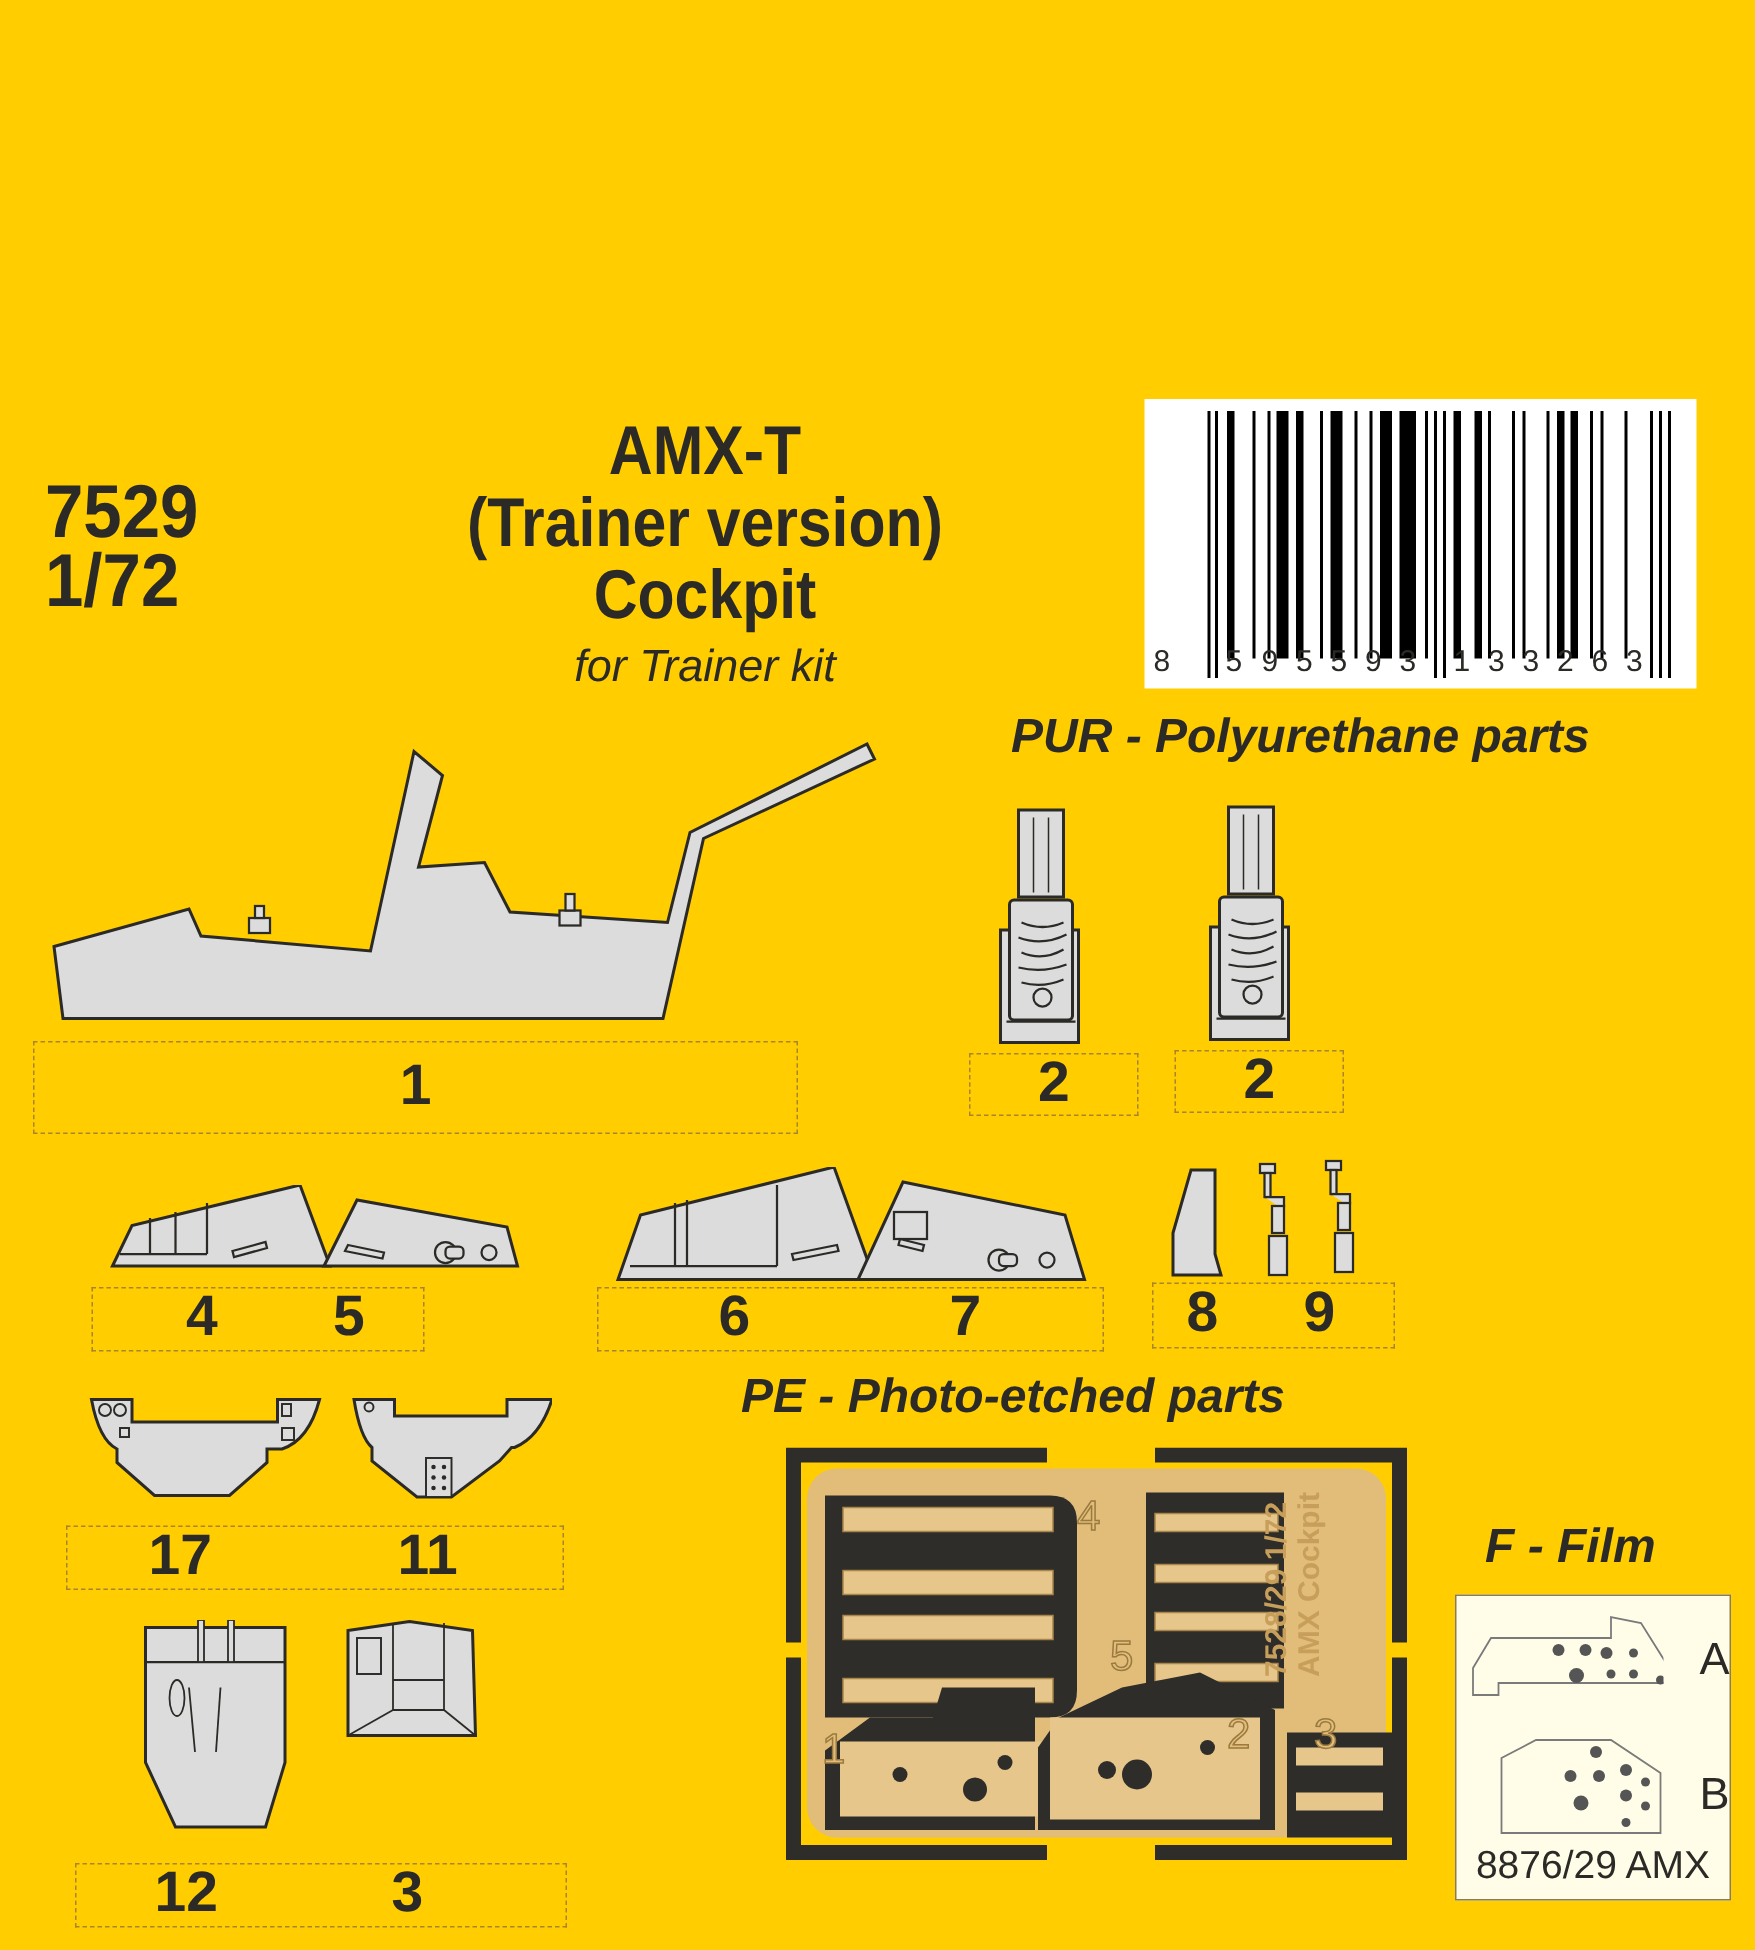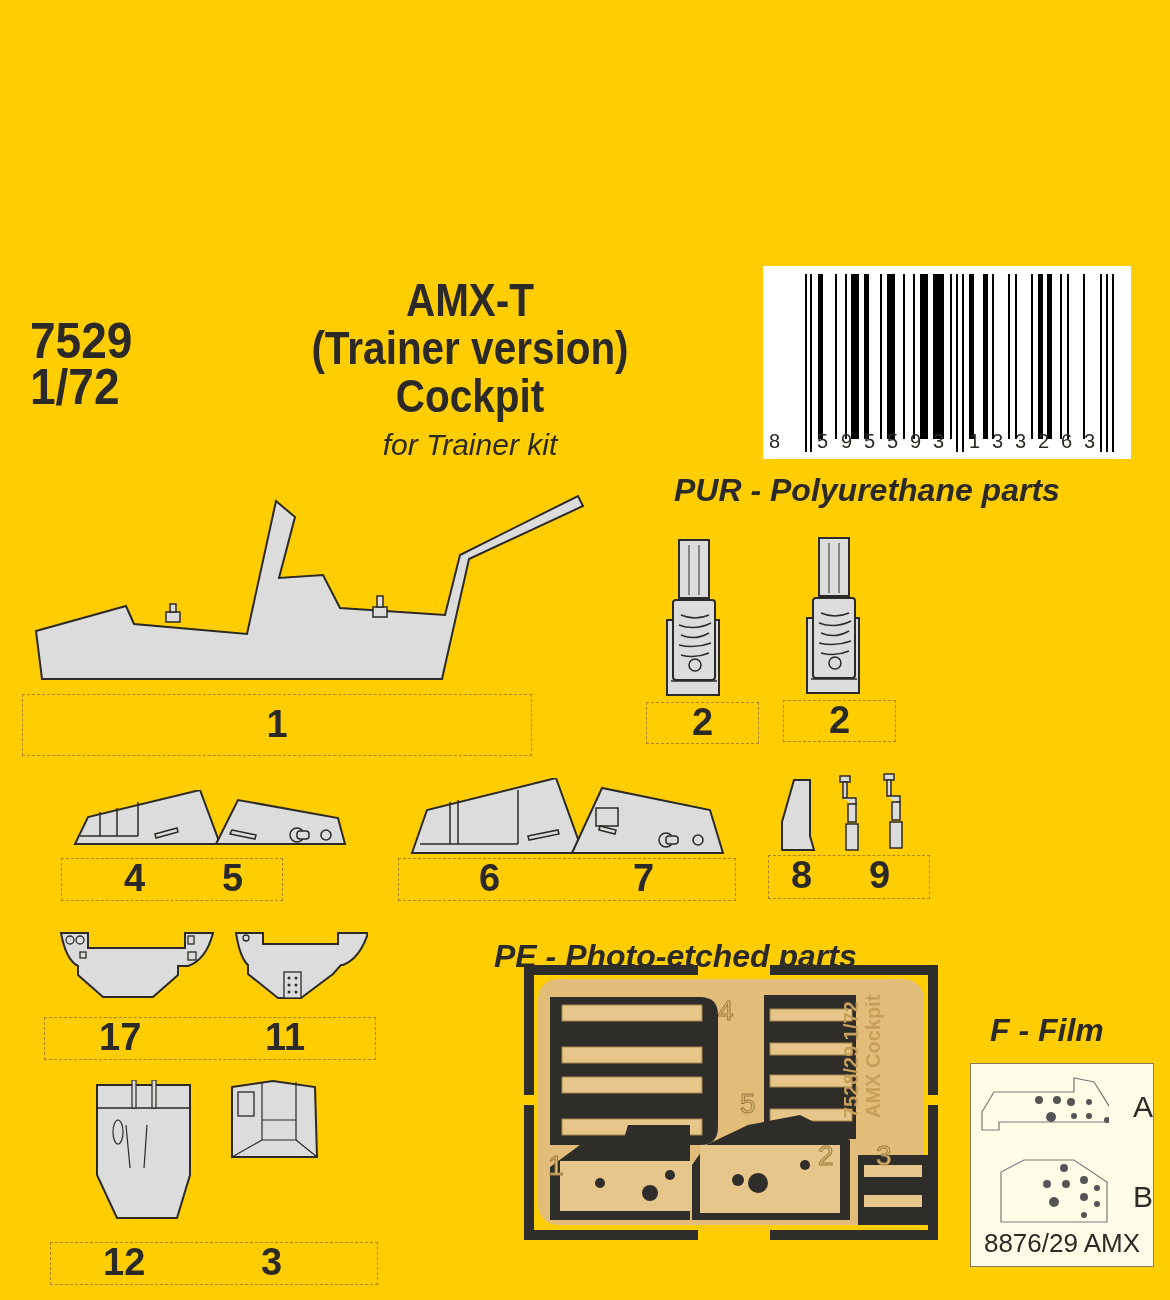--- a/index.html
+++ b/index.html
@@ -80,21 +80,21 @@
     <span style="left:206px">1</span>
     <span style="left:229px">3</span>
     <span style="left:252px">3</span>
     <span style="left:275px">2</span>
     <span style="left:298px">6</span>
     <span style="left:321px">3</span>
   </div>
 </div>
 
 <div class="abs section-head" style="left:646px; top:472px;margin-left:28px;">PUR - Polyurethane parts</div>
-<div class="abs section-head" style="left:494px; top:912px;margin-top:26px;">PE - Photo-etched parts</div>
+<div class="abs section-head" style="left:494px; top:912px;">PE - Photo-etched parts</div>
 <div class="abs section-head" style="left:990px; top:1012px;">F - Film</div>
 
 <svg class="abs" style="left:0; top:480px;" width="600" height="260">
   <path d="M36,151 L126,126 L134,144 L247,154 L276,21 L295,37 L279,98 L323,95 L340,128 L445,135 L460,75 L578,16 L583,26 L469,79 L442,199 L42,199 Z" fill="#dcdcdc" stroke="#2b2a26" stroke-width="2"></path>
   <rect x="166" y="132" width="14" height="10" fill="#dcdcdc" stroke="#2b2a26" stroke-width="1.5"></rect>
   <rect x="170" y="124" width="6" height="8" fill="#dcdcdc" stroke="#2b2a26" stroke-width="1.5"></rect>
   <rect x="373" y="127" width="14" height="10" fill="#dcdcdc" stroke="#2b2a26" stroke-width="1.5"></rect>
   <rect x="377" y="116" width="6" height="11" fill="#dcdcdc" stroke="#2b2a26" stroke-width="1.5"></rect>
 </svg>
 <div class="abs dash" style="left:22px; top:694px; width:510px; height:62px;">

